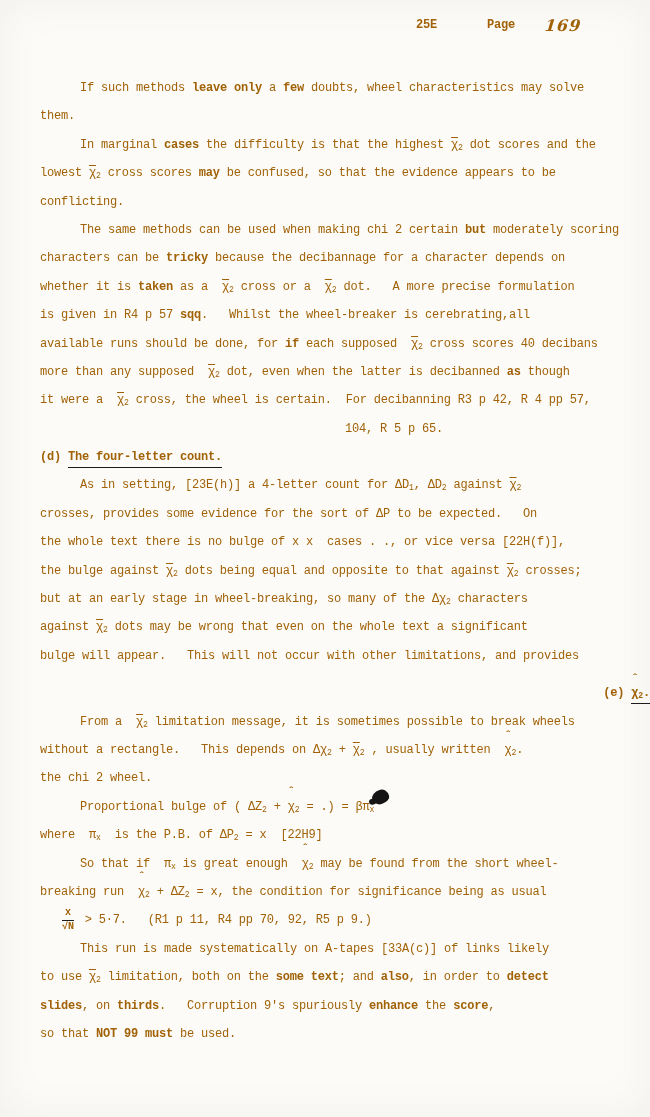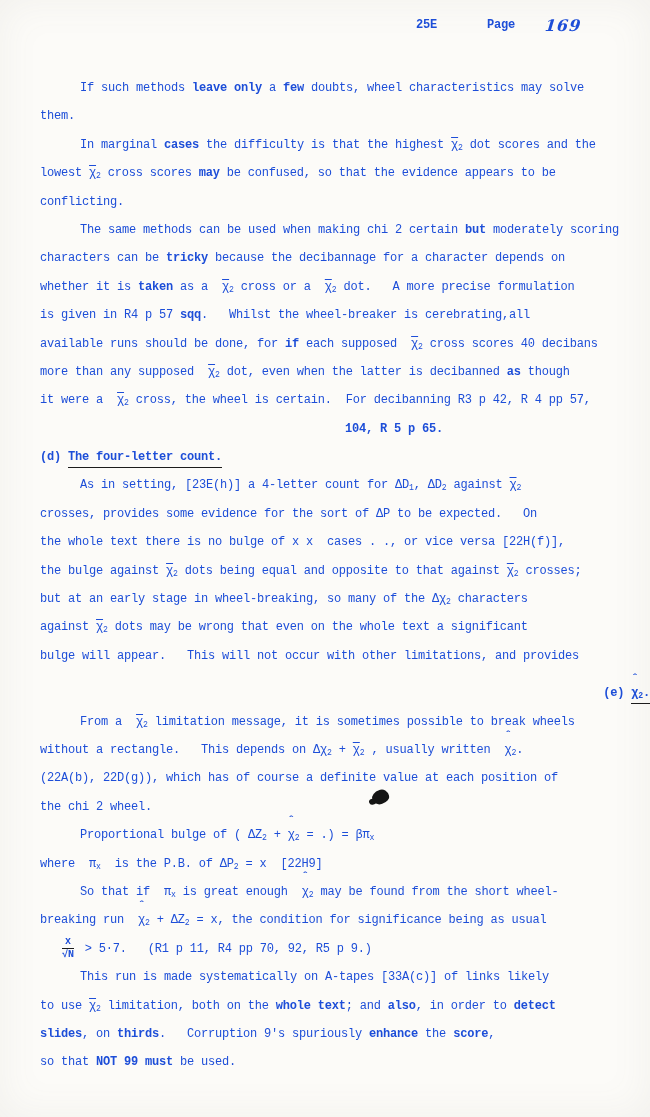--- a/index.html
+++ b/index.html
@@ -2,21 +2,21 @@
 <html><head>
 <meta charset="utf-8">
 <style>
   html,body{margin:0;padding:0;}
   body{background:#e9e7e2;}
   .page{
     position:relative;
     width:650px;height:1117px;
     margin:0 auto;
     background:#fcfbf8;
-    color:#1d4ed8;
+    color:#a16207;
     font-family:"Liberation Mono","DejaVu Sans Mono",monospace;
     font-size:12px;
     letter-spacing:-0.2px;
     overflow:hidden;
     box-shadow:inset 0 0 40px rgba(120,115,100,0.08);
   }
   .header{
     position:absolute;top:16px;left:0;width:100%;height:22px;
     white-space:pre;
   }
@@ -83,39 +83,38 @@
       <div class="line ind">In marginal <b>cases</b> the difficulty is that the highest <span class="ov">χ</span><sub>2</sub> dot scores and the</div>
       <div class="line">lowest <span class="ov">χ</span><sub>2</sub> cross scores <b>may</b> be confused, so that the evidence appears to be</div>
       <div class="line">conflicting.</div>
       <div class="line ind">The same methods can be used when making chi 2 certain <b>but</b> moderately scoring</div>
       <div class="line">characters can be <b>tricky</b> because the decibannage for a character depends on</div>
       <div class="line">whether it is <b>taken</b> as a  <span class="ov">χ</span><sub>2</sub> cross or a  <span class="ov">χ</span><sub>2</sub> dot.   A more precise formulation</div>
       <div class="line">is given in R4 p 57 <b>sqq</b>.   Whilst the wheel-breaker is cerebrating,all</div>
       <div class="line">available runs should be done, for <b>if</b> each supposed  <span class="ov">χ</span><sub>2</sub> cross scores 40 decibans</div>
       <div class="line">more than any supposed  <span class="ov">χ</span><sub>2</sub> dot, even when the latter is decibanned <b>as</b> though</div>
       <div class="line">it were a  <span class="ov">χ</span><sub>2</sub> cross, the wheel is certain.  For decibanning R3 p 42, R 4 pp 57,</div>
-      <div class="line" style="margin-left: 345px; font-weight: bold;">104, R 5 p 65.</div>
+      <div class="line" style="margin-left: 345px;">104, R 5 p 65.</div>
       <div class="line heading"><span>(d) </span><span class="hu">The four-letter count.</span></div>
       <div class="line ind">As in setting, [23E(h)] a 4-letter count for ΔD<sub>1</sub>, ΔD<sub>2</sub> against <span class="ov">χ</span><sub>2</sub></div>
       <div class="line">crosses, provides some evidence for the sort of ΔP to be expected.   On</div>
       <div class="line">the whole text there is no bulge of x x  cases . ., or vice versa [22H(f)],</div>
       <div class="line">the bulge against <span class="ov">χ</span><sub>2</sub> dots being equal and opposite to that against <span class="ov">χ</span><sub>2</sub> crosses;</div>
       <div class="line">but at an early stage in wheel-breaking, so many of the Δχ<sub>2</sub> characters</div>
       <div class="line">against <span class="ov">χ</span><sub>2</sub> dots may be wrong that even on the whole text a significant</div>
       <div class="line">bulge will appear.   This will not occur with other limitations, and provides</div>
       <div class="line heading" style="margin-top: 9px; text-align: right;"><span>(e) </span><span class="hu"><span class="hat">χ</span><sub>2</sub>.</span></div>
       <div class="line ind">From a  <span class="ov">χ</span><sub>2</sub> limitation message, it is sometimes possible to break wheels</div>
       <div class="line">without a rectangle.   This depends on Δχ<sub>2</sub> + <span class="ov">χ</span><sub>2</sub> , usually written  <span class="hat">χ</span><sub>2</sub>.</div>
-      <div class="line">(22A(b), 22D(g)), which has of course a definite value at each position of</div>
       <div class="line">the chi 2 wheel.</div>
       <div class="line ind">Proportional bulge of ( ΔZ<sub>2</sub> + <span class="hat">χ</span><sub>2</sub> = .) = βπ<sub>x</sub></div>
       <div class="line">where  π<sub>x</sub>  is the P.B. of ΔP<sub>2</sub> = x  [22H9]</div>
       <div class="line ind">So that if  π<sub>x</sub> is great enough  <span class="hat">χ</span><sub>2</sub> may be found from the short wheel-</div>
       <div class="line">breaking run  <span class="hat">χ</span><sub>2</sub> + ΔZ<sub>2</sub> = x, the condition for significance being as usual</div>
       <div class="line" style="margin-left: 62px;"><span class="frac"><span class="num">x</span><span class="den">√N</span></span><span> &gt; 5·7.   (R1 p 11, R4 pp 70, 92, R5 p 9.)</span></div>
       <div class="line ind">This run is made systematically on A-tapes [33A(c)] of links likely</div>
-      <div class="line">to use <span class="ov">χ</span><sub>2</sub> limitation, both on the <b>whole text</b>; and <b>also</b>, in order to <b>detect</b></div>
+      <div class="line">to use <span class="ov">χ</span><sub>2</sub> limitation, both on the <b>some text</b>; and <b>also</b>, in order to <b>detect</b></div>
       <div class="line"><b>slides</b>, on <b>thirds</b>.   Corruption 9's spuriously <b>enhance</b> the <b>score</b>,</div>
       <div class="line">so that <b>NOT 99 must</b> be used.</div>
     </div>
 
   <div class="ink-blot"></div>
 </div>
 
 </body></html>

